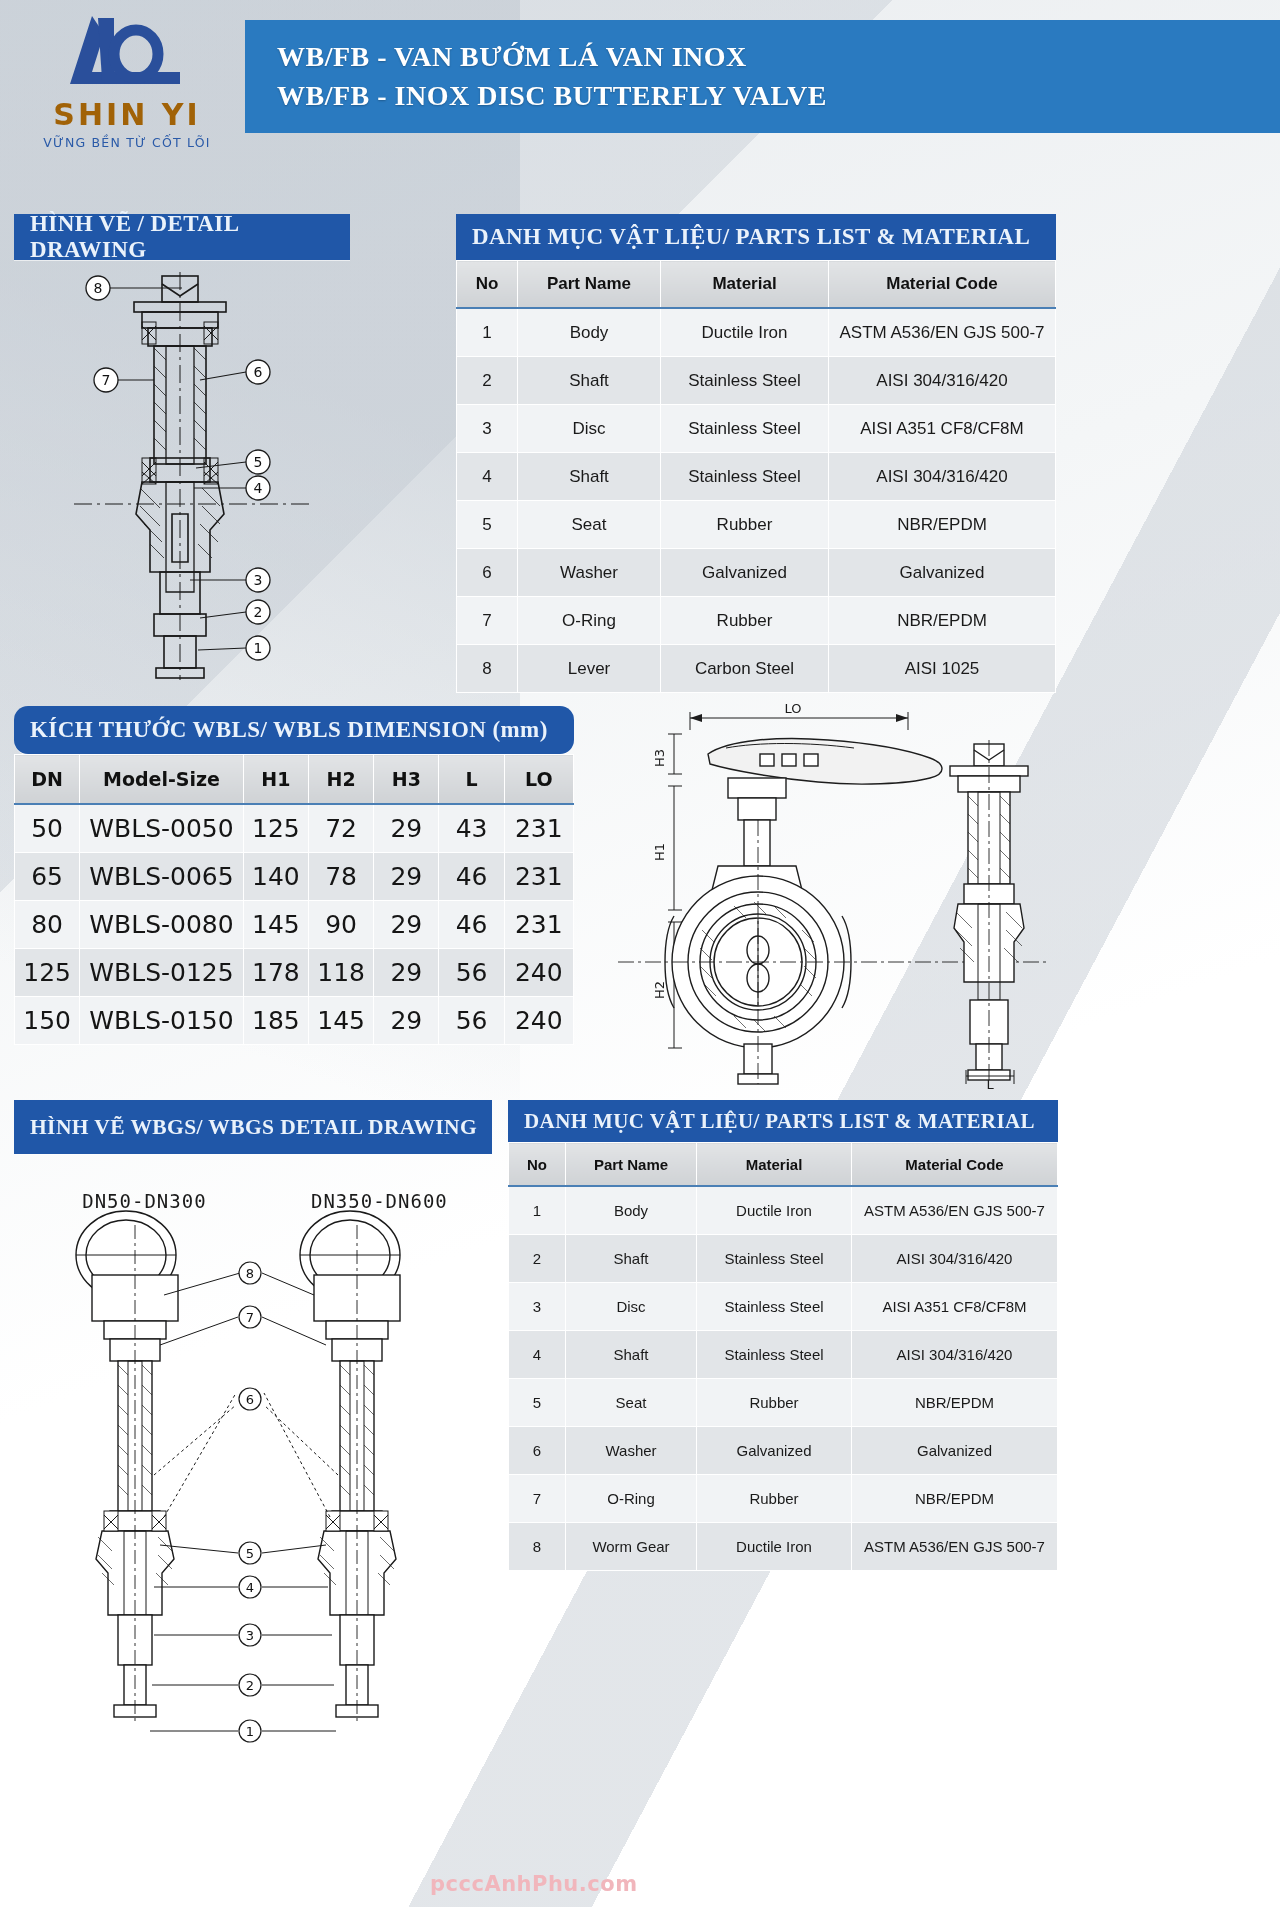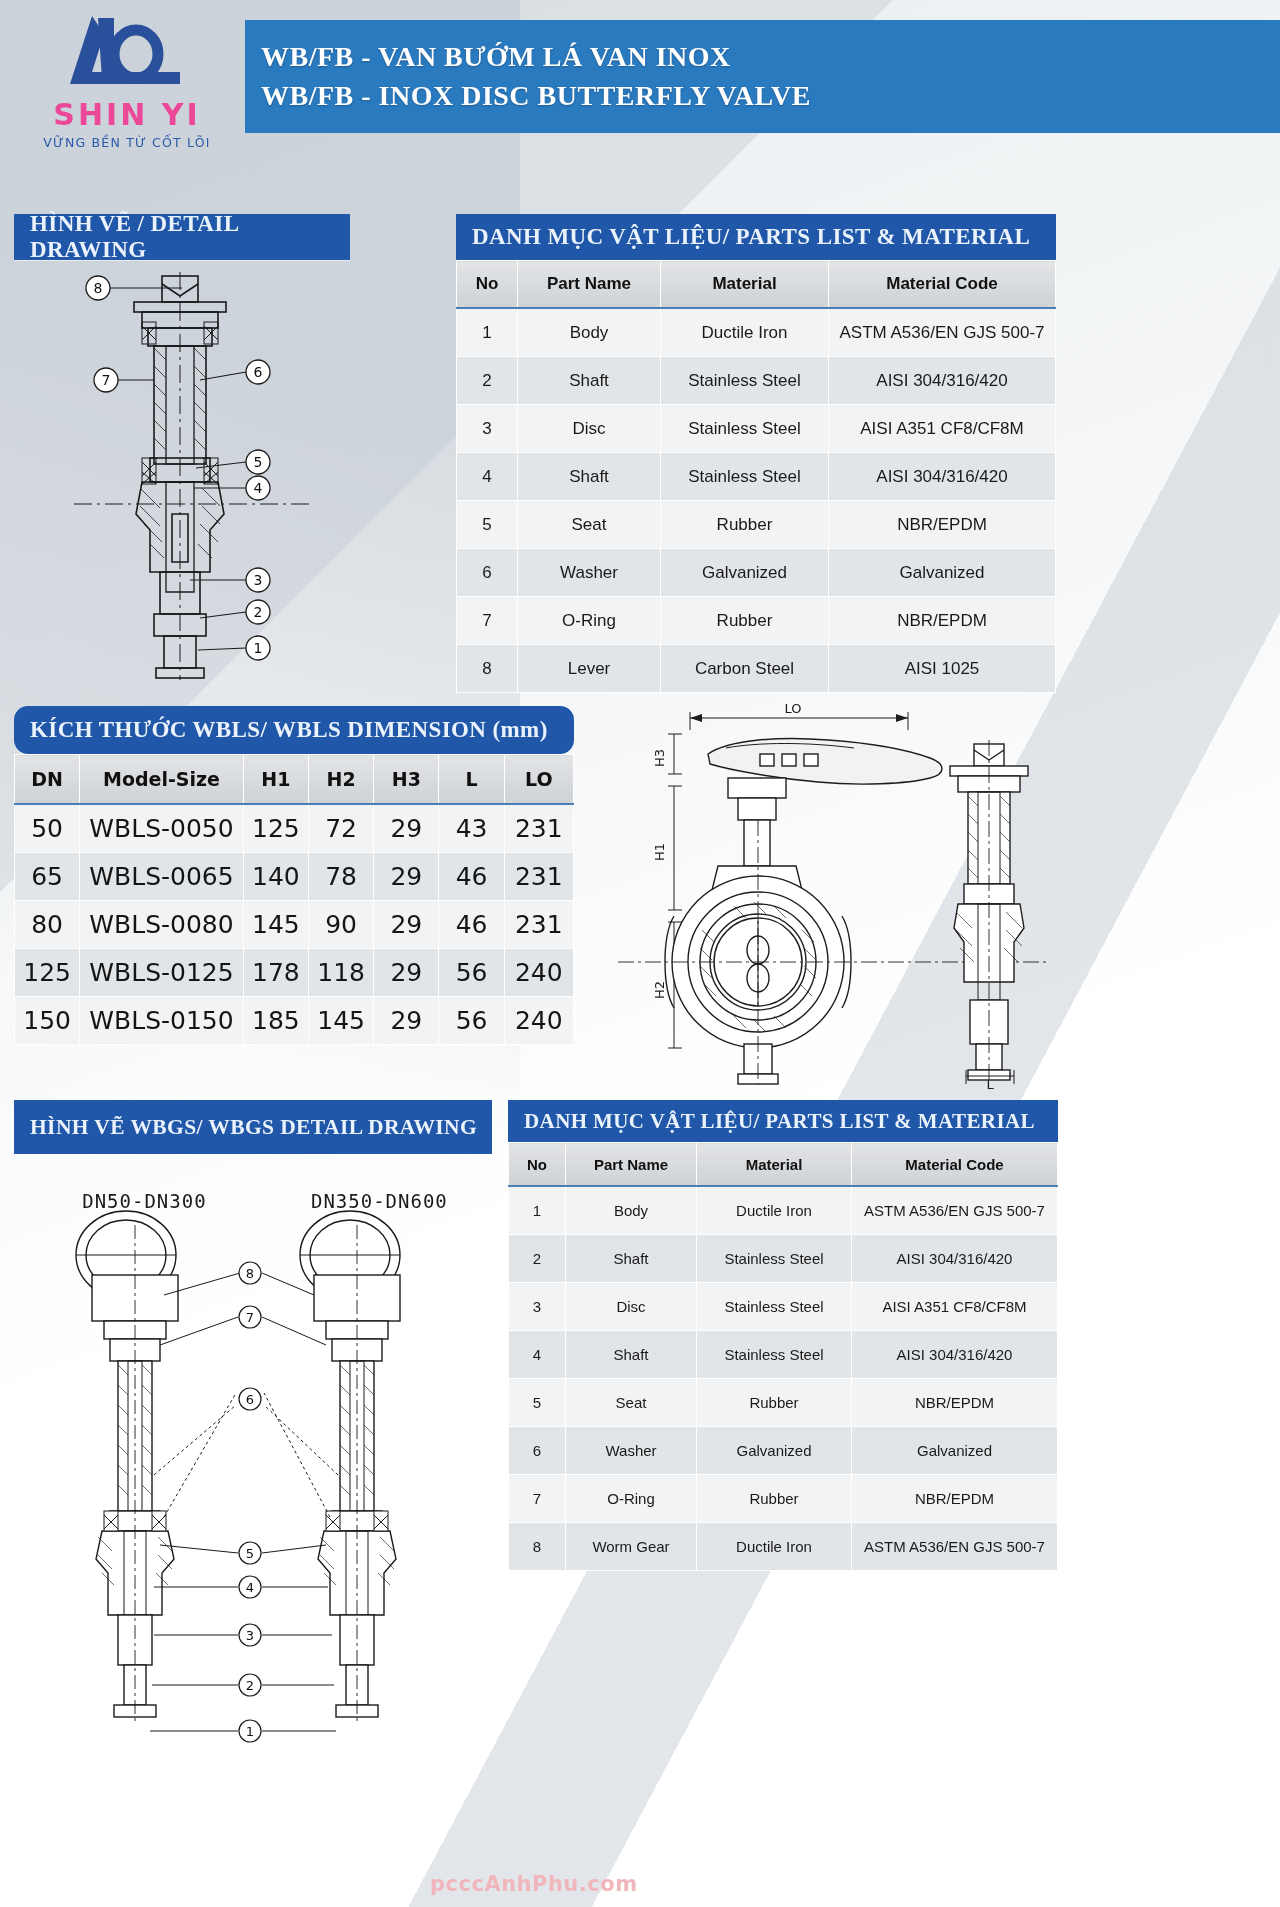--- a/index.html
+++ b/index.html
@@ -22,31 +22,31 @@
     background:linear-gradient(200deg, rgba(190,198,207,.5) 0 22%, rgba(255,255,255,0) 55%);
   }
   .sheet{position:relative;z-index:2;width:1280px;height:1907px;}
 
   
   .header{position:absolute;left:0;top:0;width:1280px;height:160px;}
   .logo{position:absolute;left:22px;top:10px;width:210px;height:145px;text-align:center;}
   .logo svg{display:block;margin:0 auto;}
   .logo-name{
     font-family:"DejaVu Sans",sans-serif;font-weight:bold;font-size:30px;
-    letter-spacing:3px;color:#ec4899;margin-top:2px;line-height:1;
+    letter-spacing:3px;color:#a16207;margin-top:2px;line-height:1;
   }
   .logo-tag{
     font-family:"DejaVu Sans",sans-serif;font-size:12.5px;letter-spacing:1.2px;
     color:#2a5aa8;margin-top:5px;
   }
   .title-band{
     position:absolute;left:245px;top:20px;width:1035px;height:113px;
     background:#2a7ac0;
     display:flex;flex-direction:column;justify-content:center;
-    padding-left:16px;box-sizing:border-box;
+    padding-left:32px;box-sizing:border-box;
   }
   .title-band .t{
     font-family:"Liberation Serif",serif;font-weight:bold;
     font-size:28px;color:#ffffff;letter-spacing:.5px;line-height:1.38;
     text-shadow:0 1px 2px rgba(0,0,0,.25);
   }
 
   
   .sec-bar{
     background:#2057a8;color:#eaf2fb;

